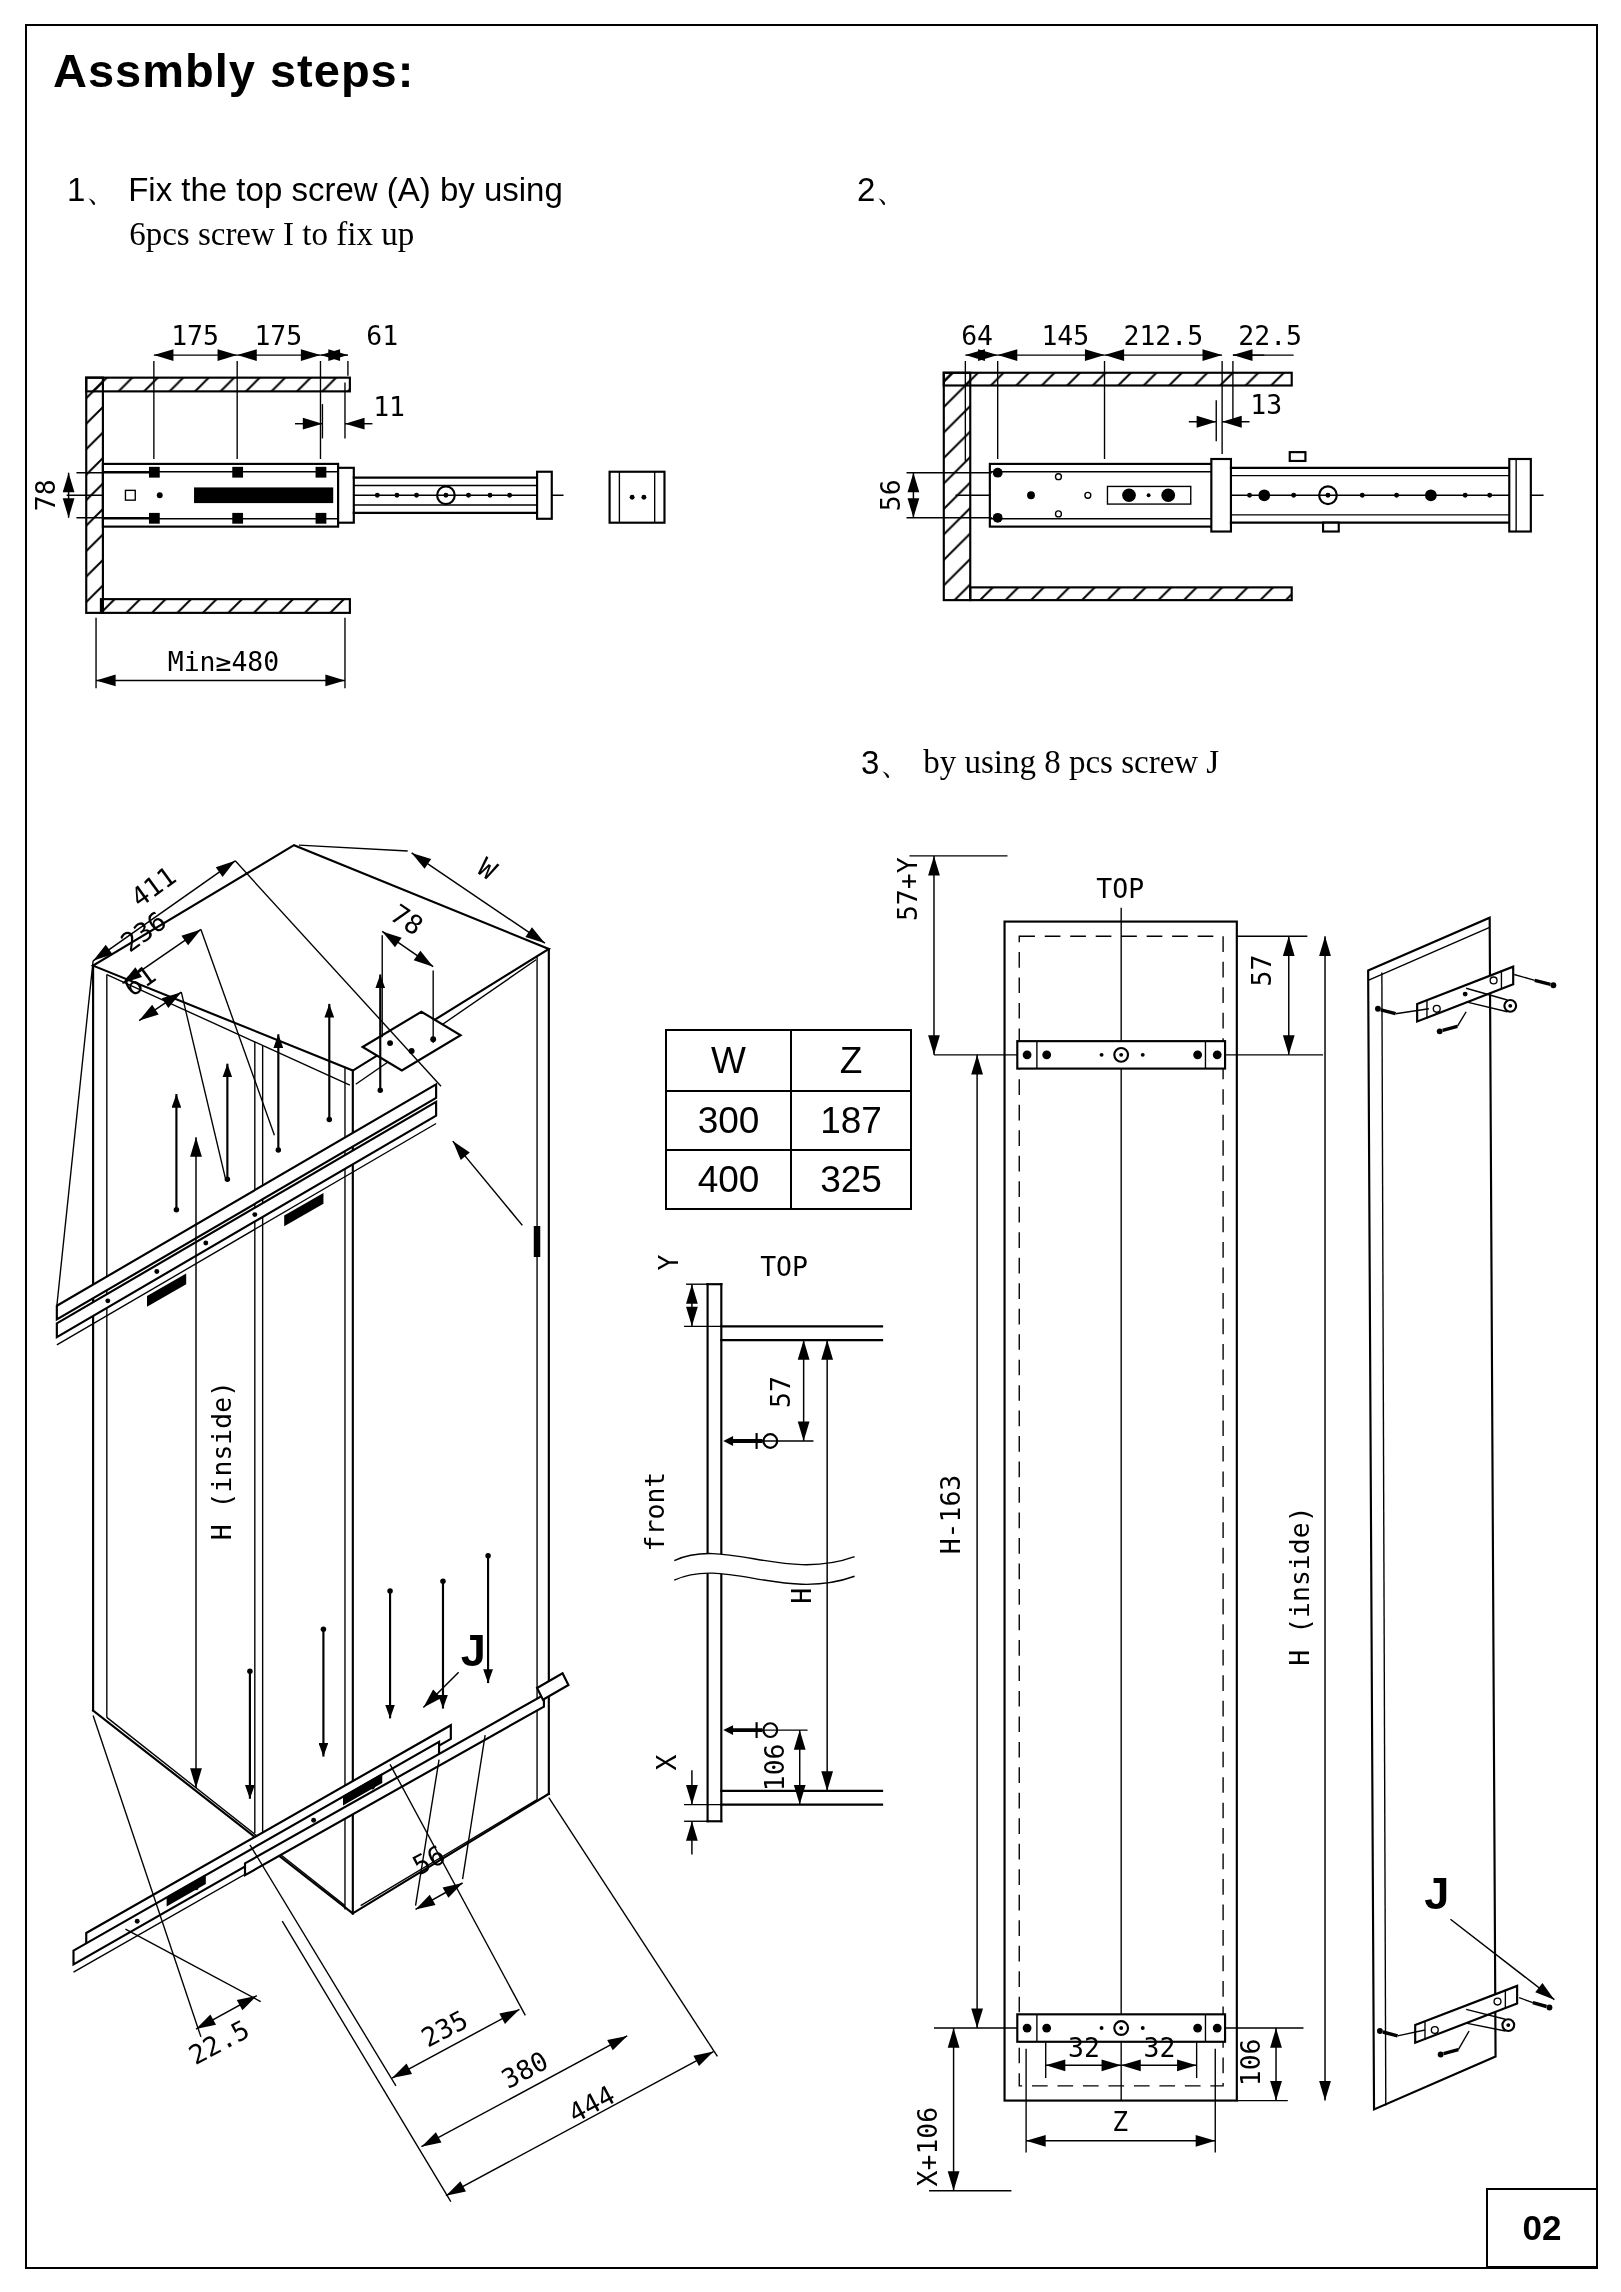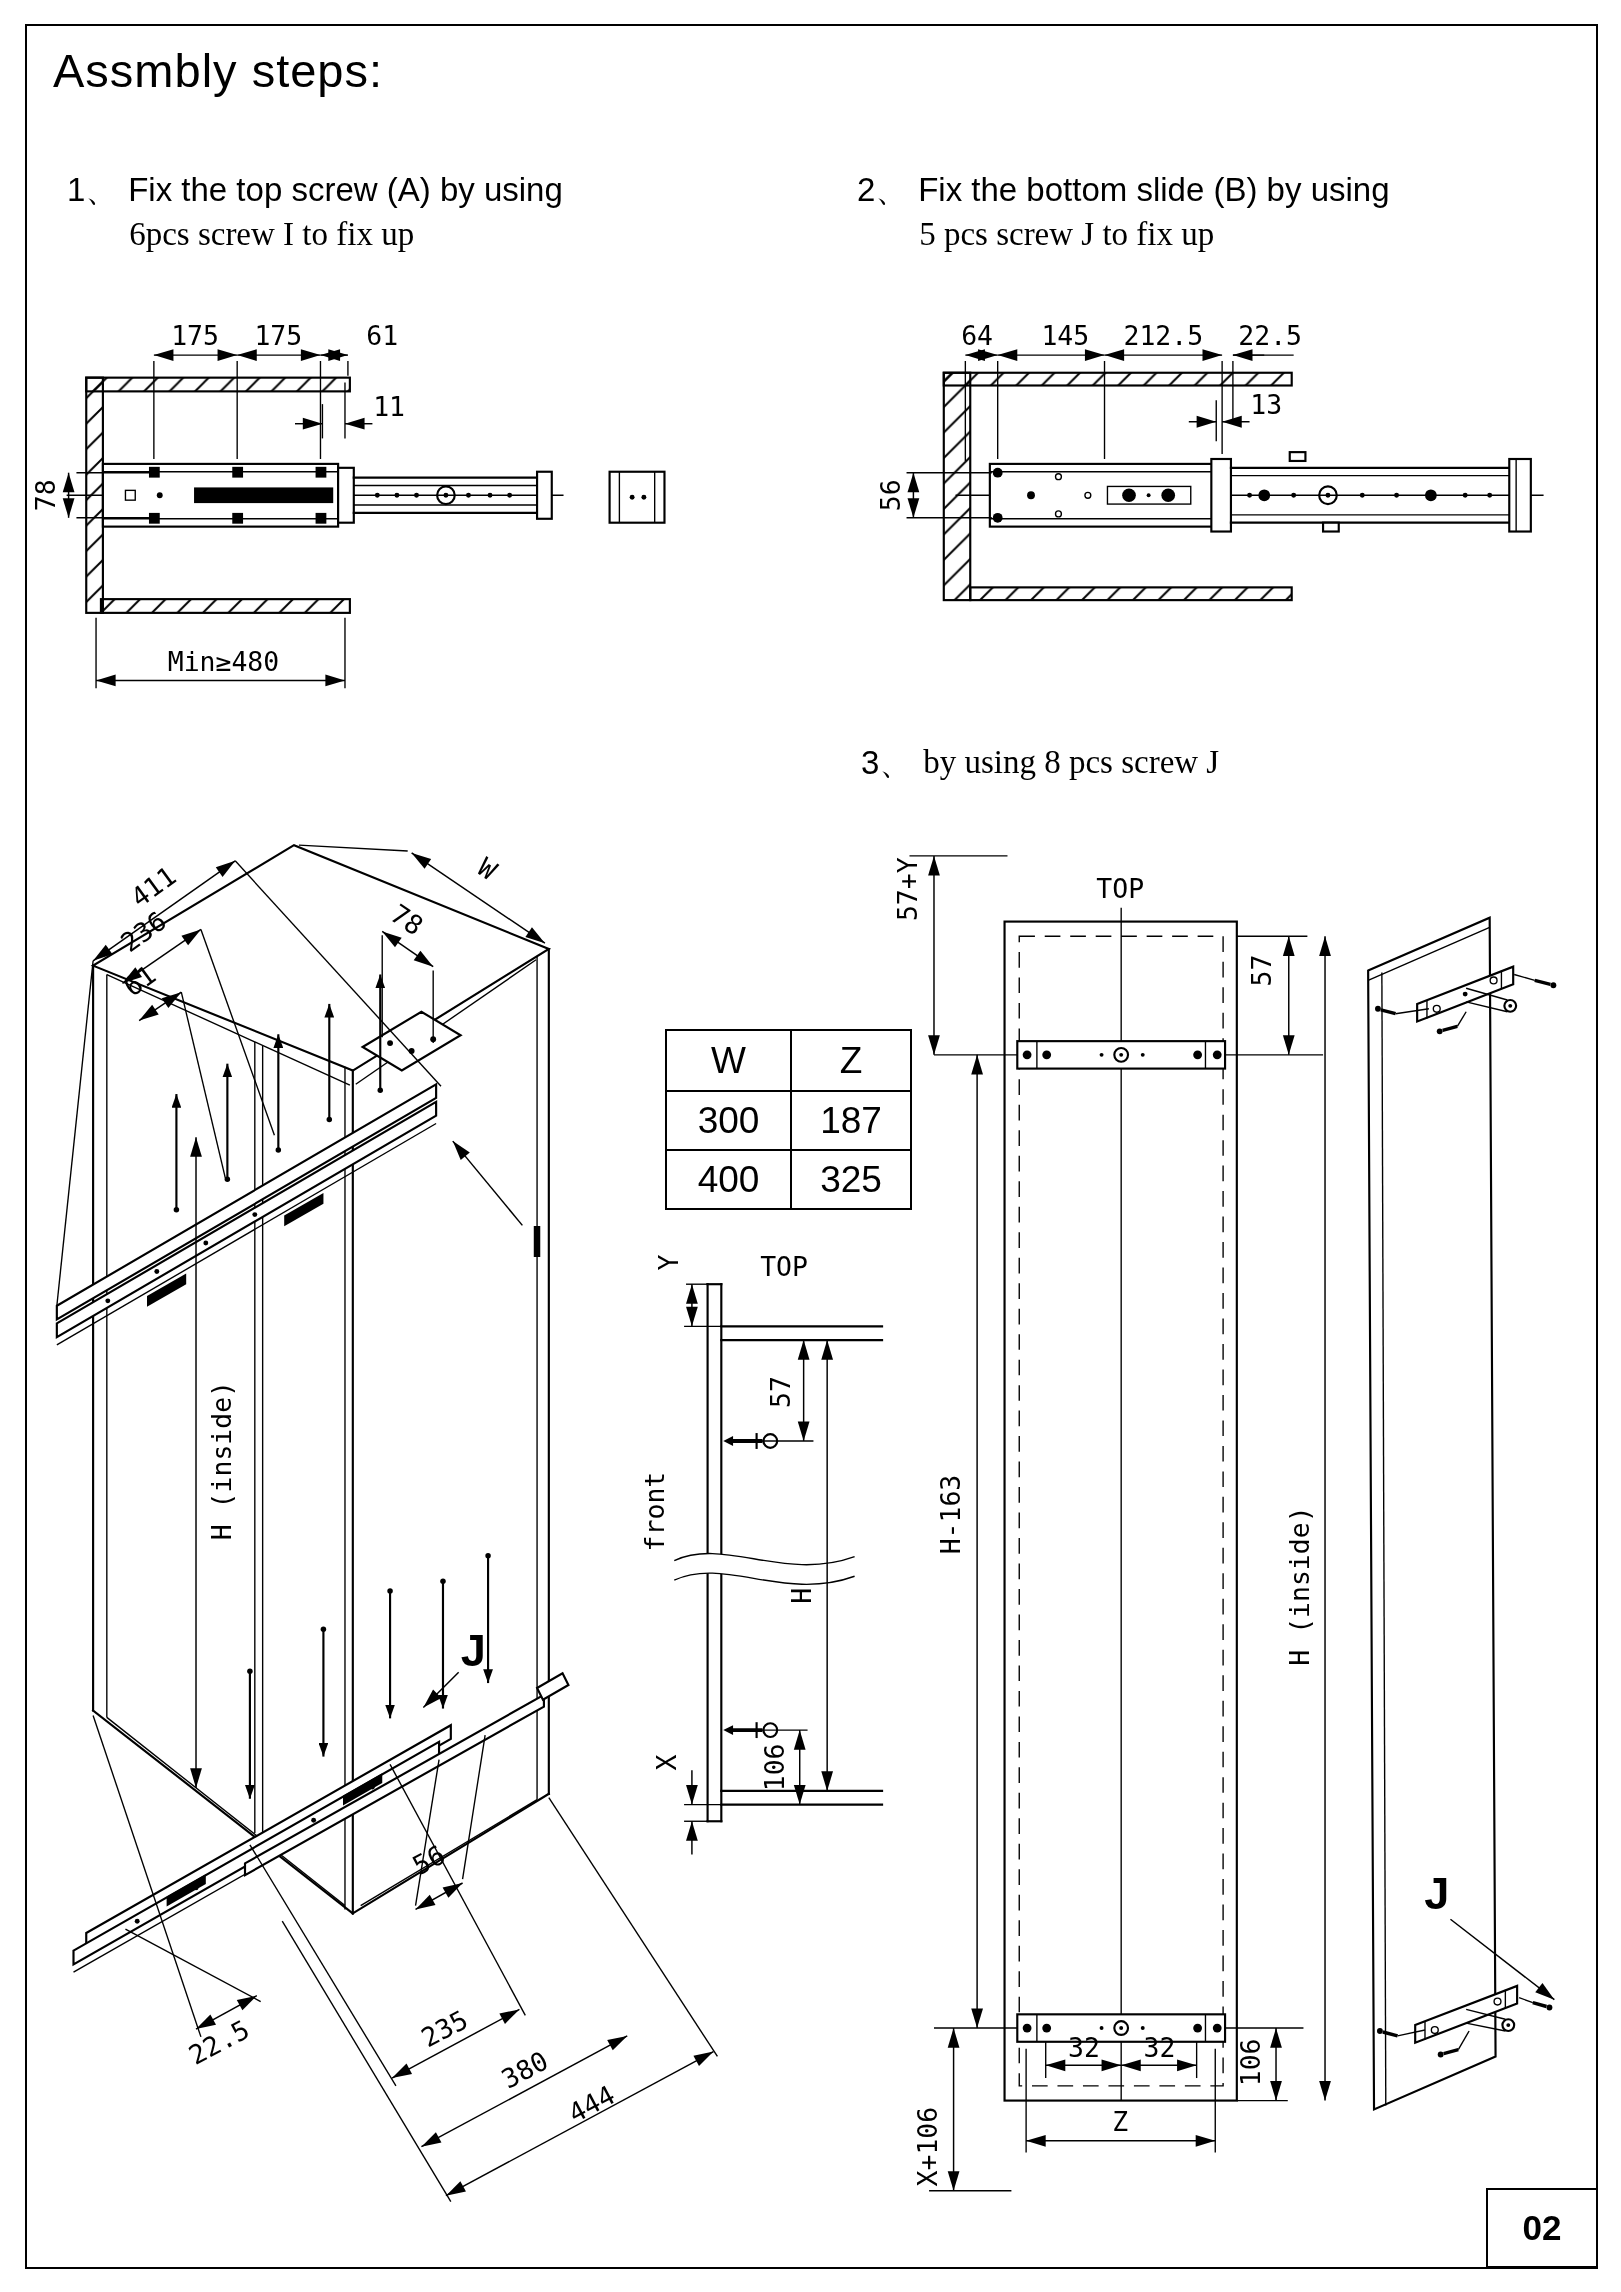--- a/index.html
+++ b/index.html
@@ -1,19 +1,19 @@
 <!DOCTYPE html>
 <html><head>
 <meta charset="utf-8">
 <style>
   html,body{margin:0;padding:0;}
   body{width:1621px;height:2293px;background:#fff;position:relative;overflow:hidden;
        font-family:"Liberation Sans",sans-serif;color:#000;}
   .frame{position:absolute;left:24.5px;top:23.5px;width:1569px;height:2241px;border:2.9px solid #000;}
-  .title{position:absolute;left:53px;top:43px;font-size:47px;font-weight:400;letter-spacing:1px;}
+  .title{position:absolute;left:53px;top:43px;font-size:47px;font-weight:700;letter-spacing:1px;}
   .step{position:absolute;display:flex;gap:9.8px;font-size:33px;line-height:45px;font-weight:500;}
   .step .ln2{margin-left:1px;font-family:Liberation Serif, serif;}
   .wz{position:absolute;left:665px;top:1029px;display:grid;grid-template-columns:123px 120px;
       grid-auto-rows:59px;border:2.9px solid #000;}
   .wz .c{border-left:2.9px solid #000;border-top:2.9px solid #000;display:flex;align-items:center;
       justify-content:center;font-size:37px;}
   .wz .c.first{border-left:none;}
   .wz .c.toprow{border-top:none;}
   .pgbox{position:absolute;left:1486px;top:2188px;width:108px;height:76px;border:2.9px solid #000;
       display:flex;align-items:center;justify-content:center;font-size:35px;font-weight:700;}
@@ -42,24 +42,20 @@
 
 <div class="step" style="left:67px;top:167px;">
   <span>1、</span>
   <span>
     <div>Fix the top screw (A) by using</div>
     <div class="ln2">6pcs screw I to fix up</div>
   </span>
 </div>
 <div class="step" style="left:857px;top:167px;">
   <span>2、</span>
-  <span>
-    <div>Fix the bottom slide (B) by using</div>
-    <div class="ln2">5 pcs screw J  to fix up</div>
-  </span>
 </div>
 <div class="step" style="left:861px;top:740px;">
   <span>3、</span>
   <span>
     <div class="ln2">by using 8 pcs screw J</div>
   </span>
 </div>
 
 <div class="wz">
   <div class="c first toprow">W</div>

